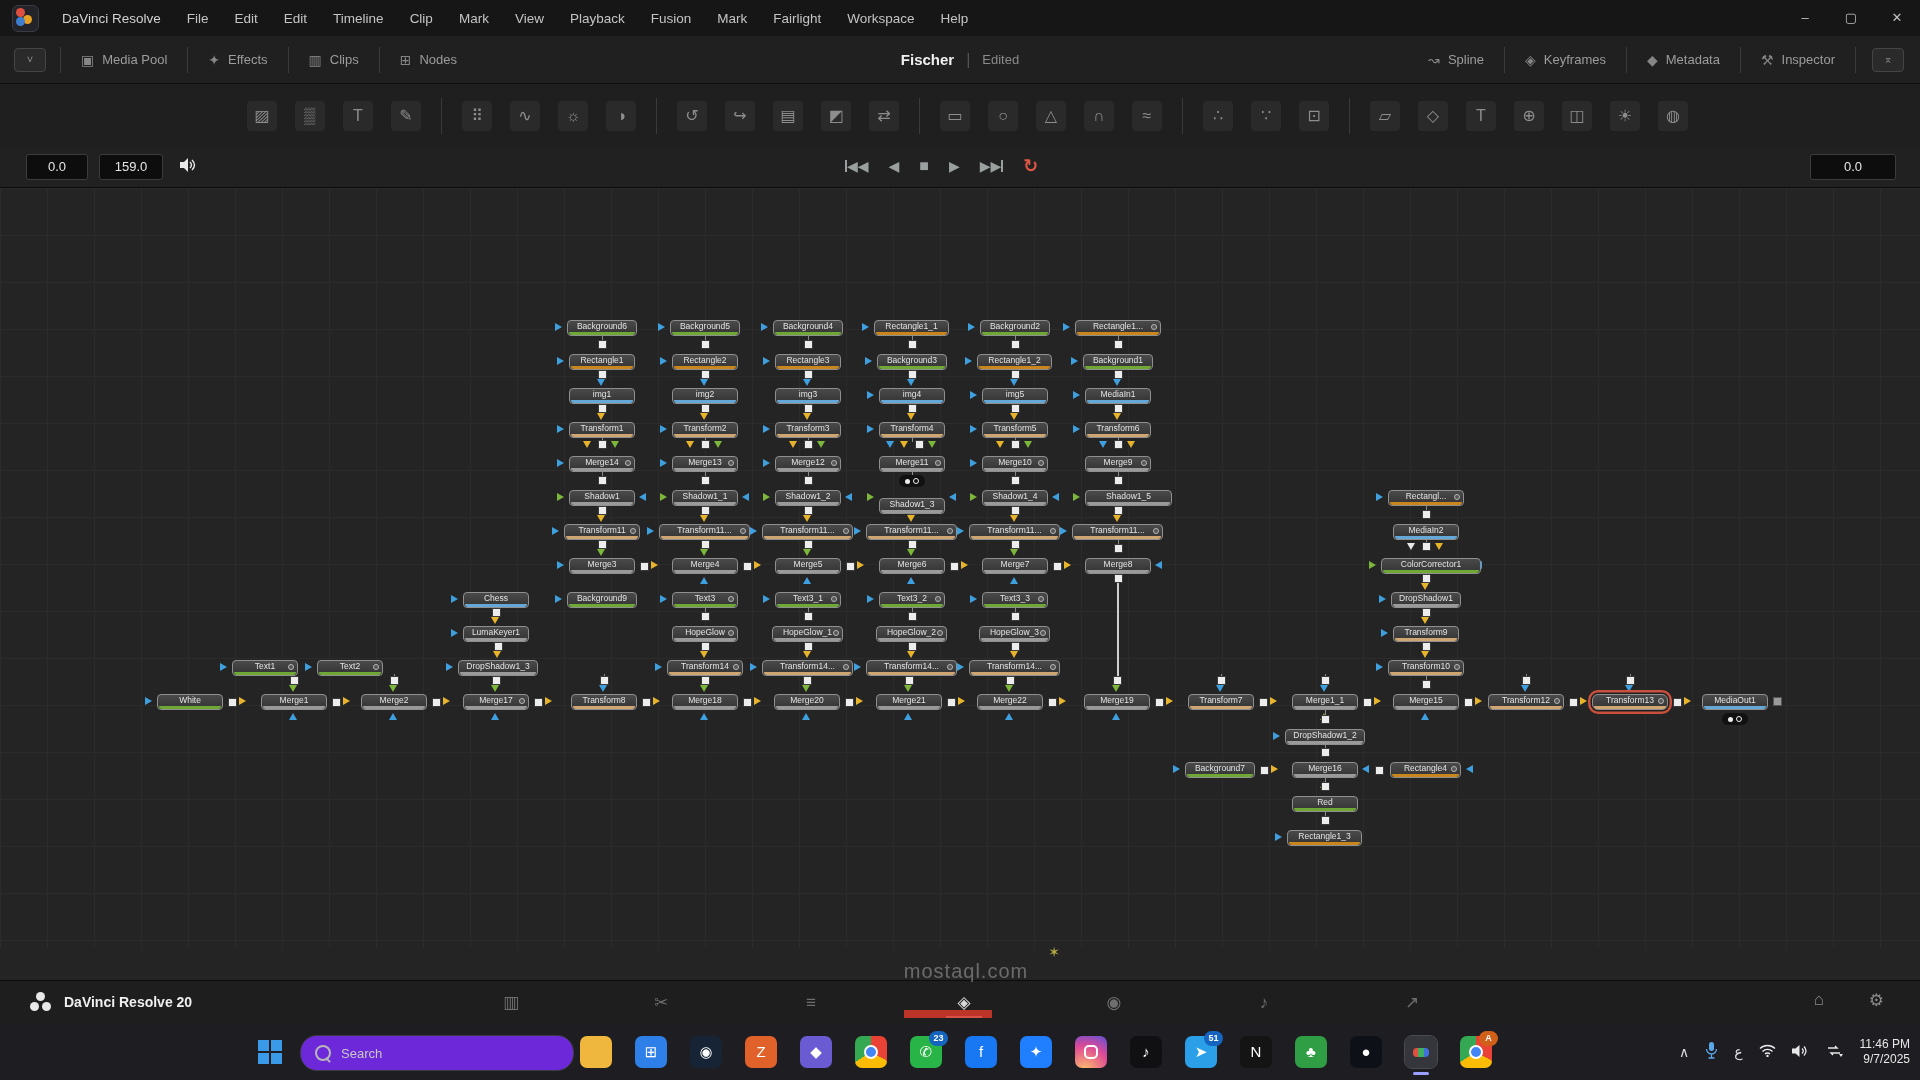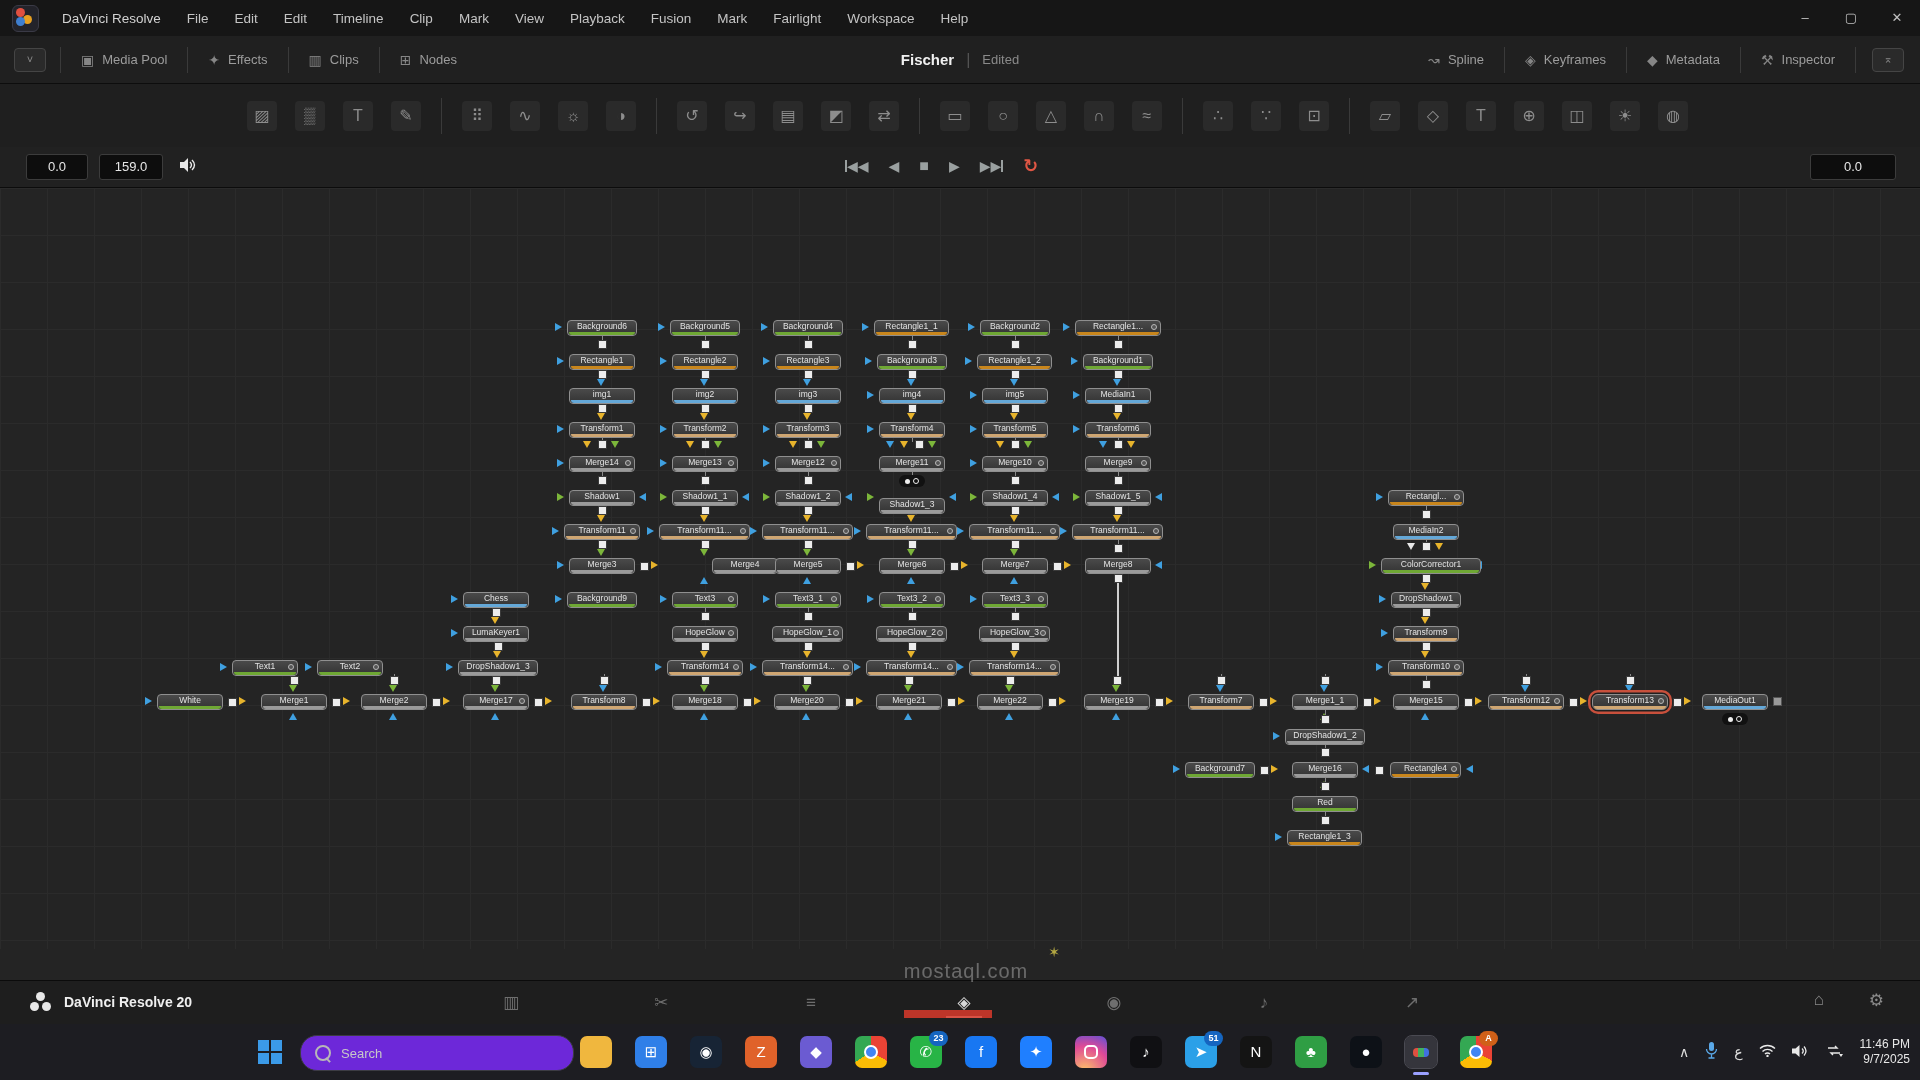--- a/index.html
+++ b/index.html
@@ -508,21 +508,21 @@
       <div class="cline" style="left: 912px; top: 282px; height: 6px;"></div>
       <div class="csq" style="left: 908px; top: 288px;"></div>
       <div class="node" style="left: 982px; top: 302px; width: 66px;">
         <span class="nlabel">Shadow1_4</span>
         <div class="ul" style="background: rgb(154, 154, 154);"></div>
       </div>
       <div class="tri" style="left: 970px; top: 305px; border-top: 4.5px solid transparent; border-bottom: 4.5px solid transparent; border-left: 7px solid rgb(124, 182, 58);"></div>
       <div class="tri" style="left: 1052px; top: 305px; border-top: 4.5px solid transparent; border-bottom: 4.5px solid transparent; border-right: 7px solid rgb(63, 160, 224);"></div>
       <div class="cline" style="left: 1015px; top: 282px; height: 6px;"></div>
       <div class="csq" style="left: 1011px; top: 288px;"></div>
-      <div class="node" style="left: 1085px; top: 302px; width: 66px;">
+      <div class="node" style="left: 1085px; top: 302px; width: 87px;">
         <span class="nlabel">Shadow1_5</span>
         <div class="ul" style="background: rgb(154, 154, 154);"></div>
       </div>
       <div class="tri" style="left: 1073px; top: 305px; border-top: 4.5px solid transparent; border-bottom: 4.5px solid transparent; border-left: 7px solid rgb(124, 182, 58);"></div>
       <div class="tri" style="left: 1155px; top: 305px; border-top: 4.5px solid transparent; border-bottom: 4.5px solid transparent; border-right: 7px solid rgb(63, 160, 224);"></div>
       <div class="cline" style="left: 1118px; top: 282px; height: 6px;"></div>
       <div class="csq" style="left: 1114px; top: 288px;"></div>
       <div class="node" style="left: 1388px; top: 302px; width: 76px;">
         <span class="nlabel">Rectangl...</span>
         <div class="ul" style="background: rgb(201, 134, 28);"></div>
@@ -592,21 +592,21 @@
       <div class="node" style="left: 569px; top: 370px; width: 66px;">
         <span class="nlabel">Merge3</span>
         <div class="ul" style="background: rgb(154, 154, 154);"></div>
       </div>
       <div class="tri" style="left: 557px; top: 373px; border-top: 4.5px solid transparent; border-bottom: 4.5px solid transparent; border-left: 7px solid rgb(63, 160, 224);"></div>
       <div class="cline" style="left: 602px; top: 350px; height: 6px;"></div>
       <div class="csq" style="left: 598px; top: 352px;"></div>
       <div class="tri" style="left: 597px; top: 361px; border-left: 4.5px solid transparent; border-right: 4.5px solid transparent; border-top: 7px solid rgb(124, 182, 58);"></div>
       <div class="csq" style="left: 640px; top: 374px;"></div>
       <div class="tri" style="left: 651px; top: 373px; border-top: 4.5px solid transparent; border-bottom: 4.5px solid transparent; border-left: 7px solid rgb(232, 180, 44);"></div>
-      <div class="node" style="left: 712px; top: 370px; width: 66px;">
+      <div class="node" style="left: 672px; top: 370px; width: 66px;">
         <span class="nlabel">Merge4</span>
         <div class="ul" style="background: rgb(154, 154, 154);"></div>
       </div>
       <div class="cline" style="left: 705px; top: 350px; height: 6px;"></div>
       <div class="csq" style="left: 701px; top: 352px;"></div>
       <div class="tri" style="left: 700px; top: 361px; border-left: 4.5px solid transparent; border-right: 4.5px solid transparent; border-top: 7px solid rgb(124, 182, 58);"></div>
       <div class="tri" style="left: 700px; top: 389px; border-left: 4.5px solid transparent; border-right: 4.5px solid transparent; border-bottom: 7px solid rgb(63, 160, 224);"></div>
       <div class="csq" style="left: 743px; top: 374px;"></div>
       <div class="tri" style="left: 754px; top: 373px; border-top: 4.5px solid transparent; border-bottom: 4.5px solid transparent; border-left: 7px solid rgb(232, 180, 44);"></div>
       <div class="node" style="left: 775px; top: 370px; width: 66px;">

